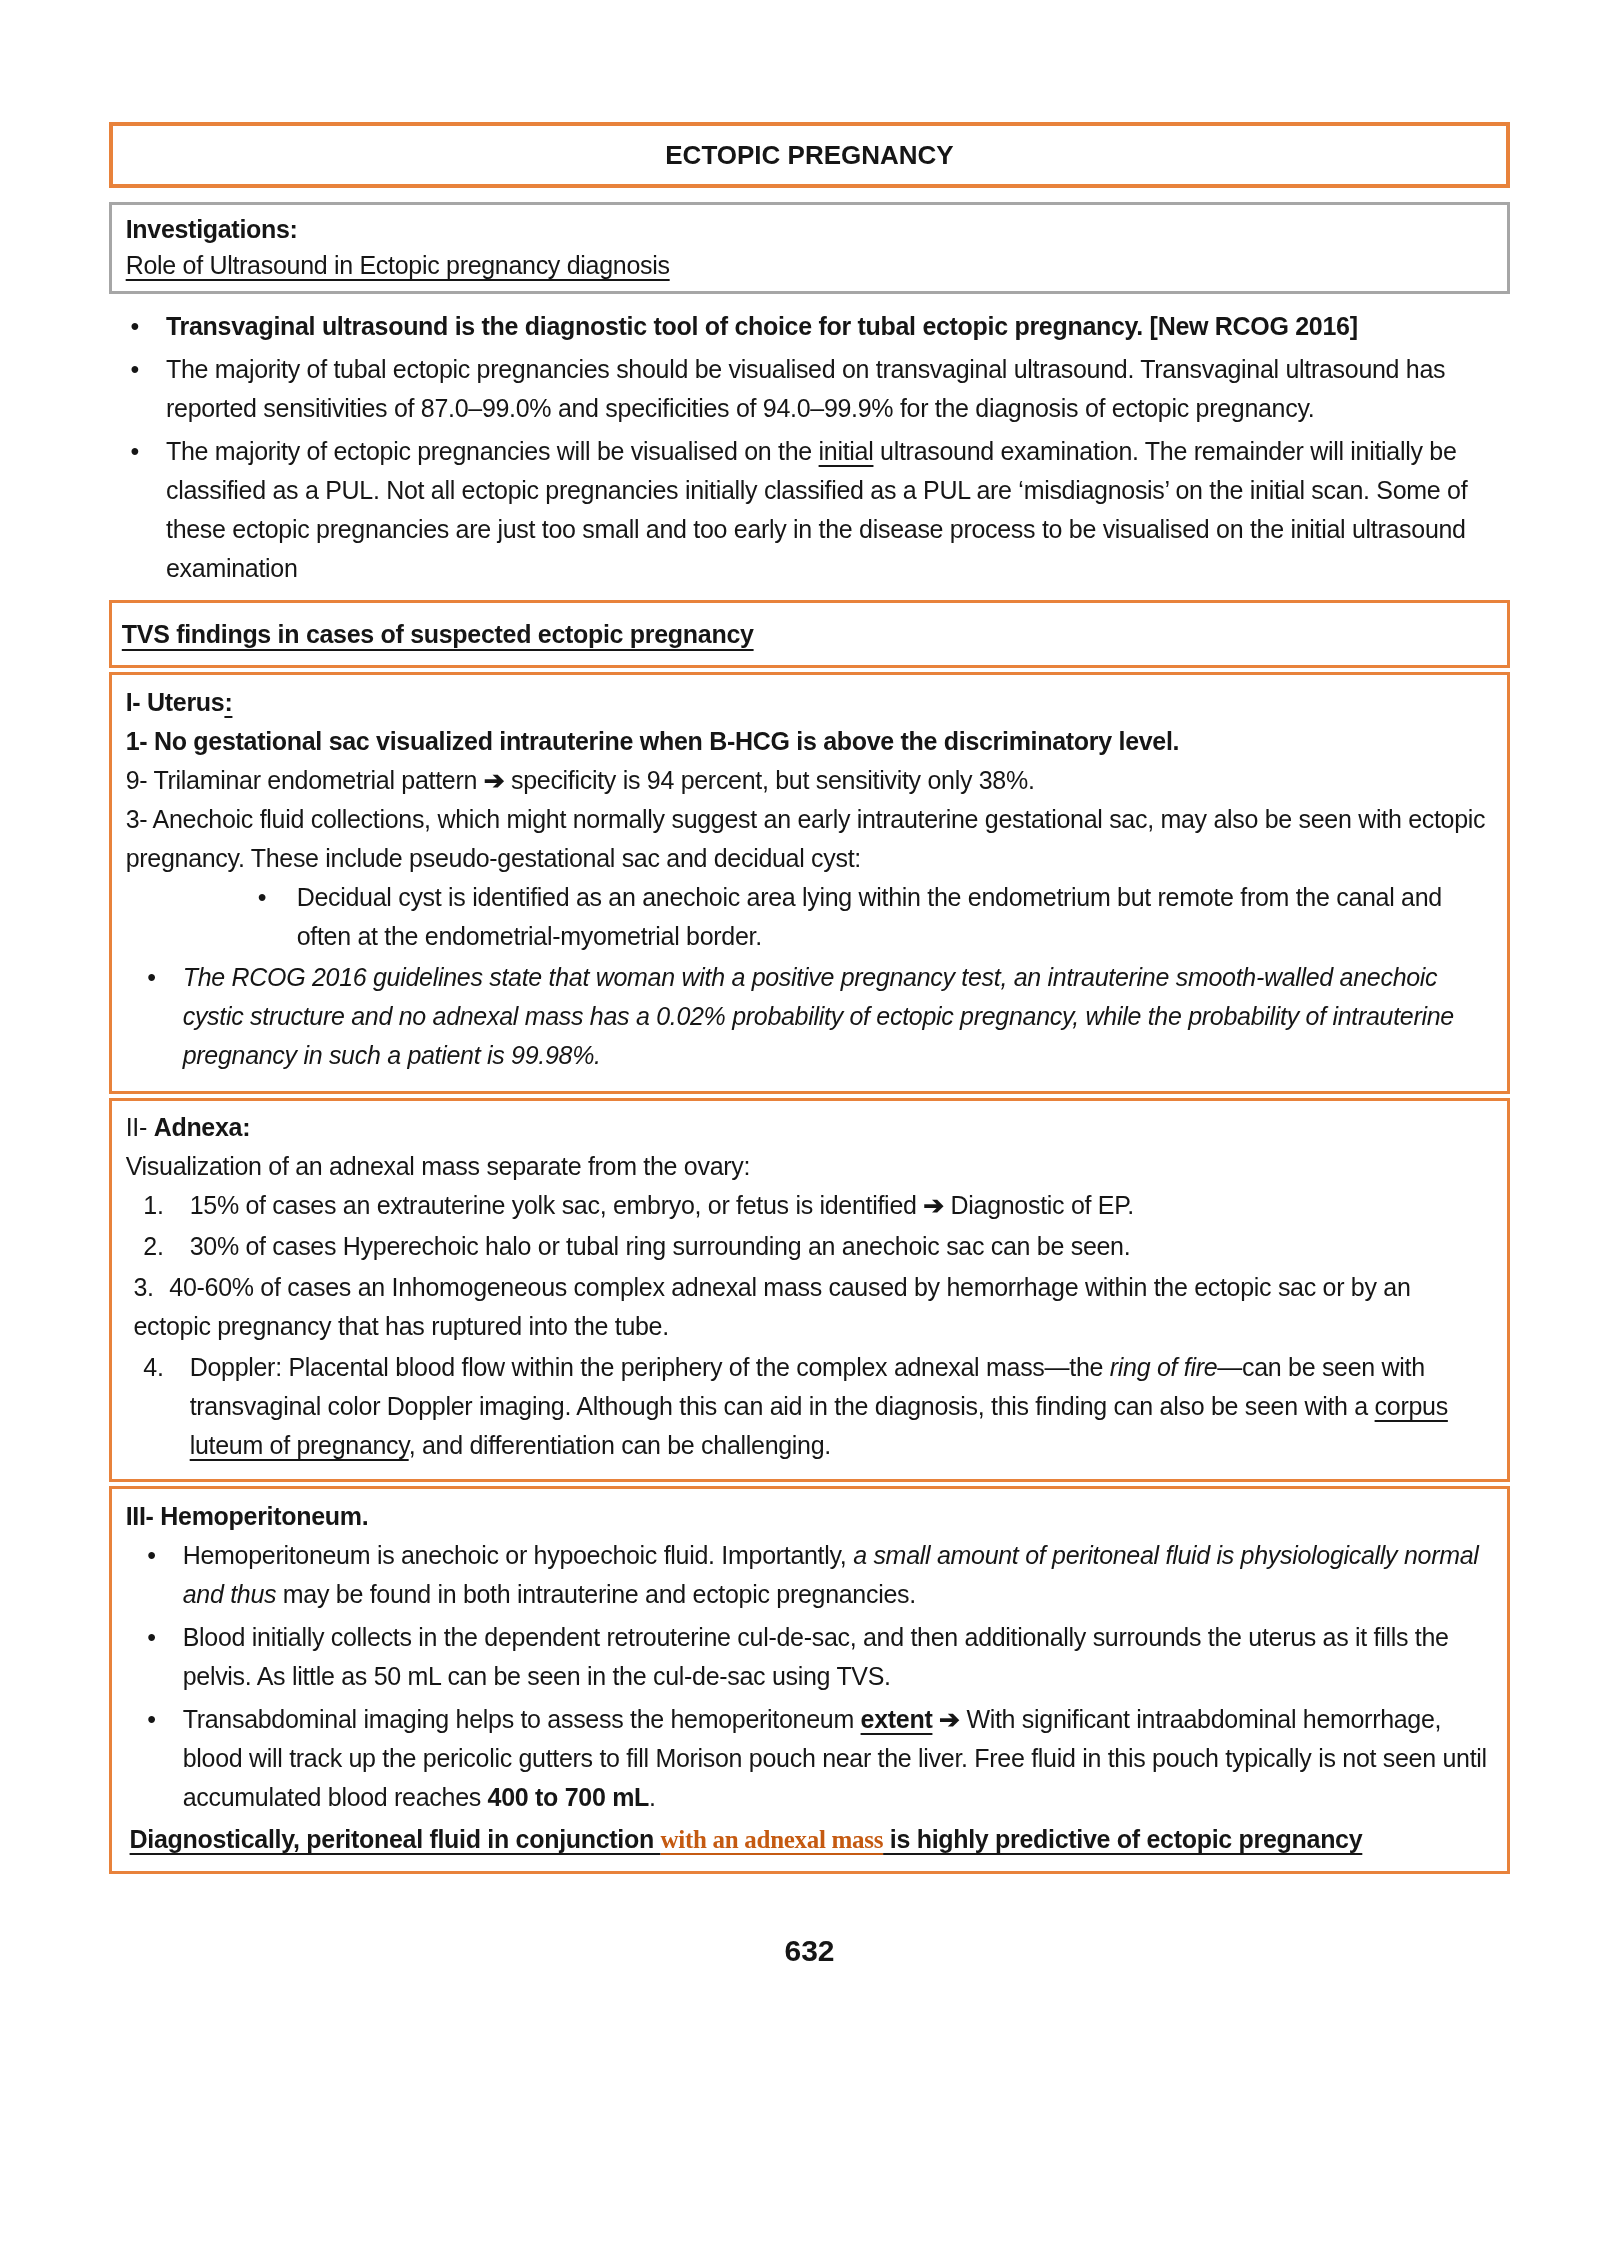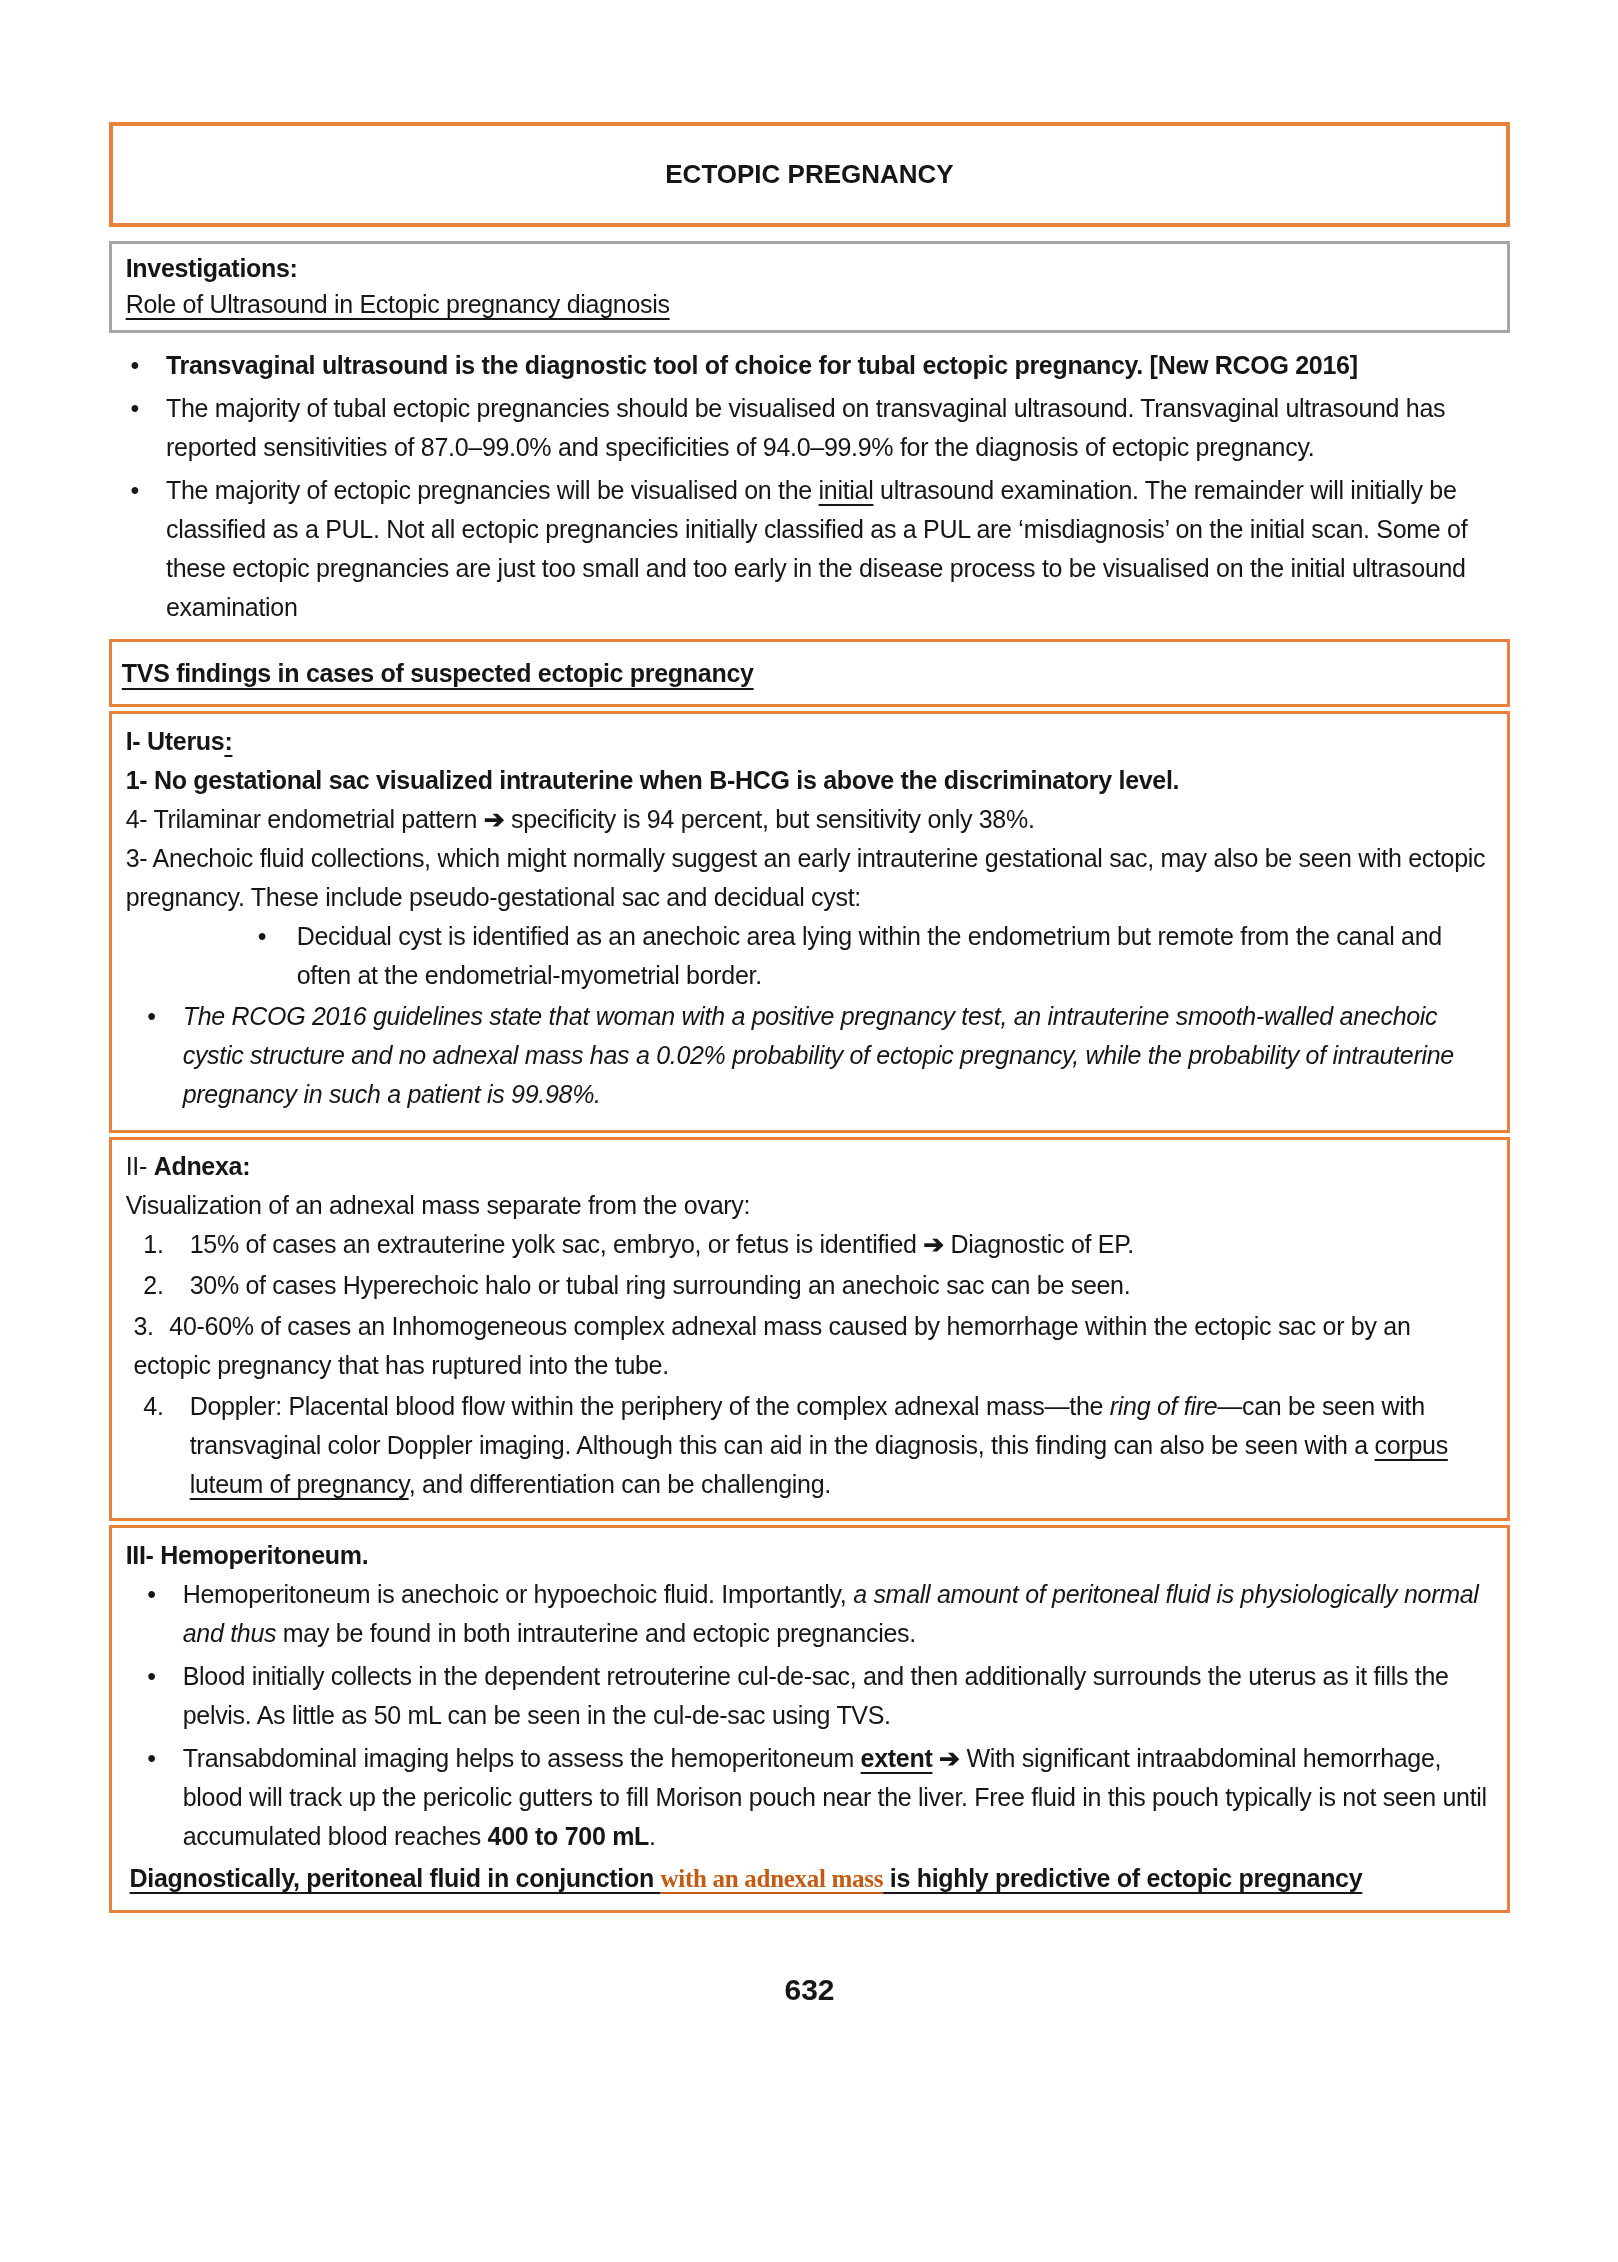--- a/index.html
+++ b/index.html
@@ -17,21 +17,21 @@
   .b { font-weight: bold; }
   .i { font-style: italic; }
   .u { text-decoration: underline; text-decoration-thickness: 2px; text-underline-offset: 4.9px; }
   .o { color: #C55A11; font-family: Liberation Serif, serif; }
 
   .para { font-size: 25px; line-height: 39px; letter-spacing: -0.3px; }
 
   
   .title-box {
     margin-top: 122px;
-    height: 105px;
+    height: 66px;
     border: 4.9px solid #E8823B;
     display: flex; align-items: center; justify-content: center;
   }
   .title-box .title { font-size: 26px; font-weight: bold; letter-spacing: 0; }
 
   
   .inv-box {
     margin-top: 14px;
     border: 3.9px solid #A6A6A6;
     padding: 5.9px 13.7px 7.8px;
@@ -111,21 +111,21 @@
     <div class="para bullet"><span>The majority of ectopic pregnancies  will be visualised  on the </span><span class="u">initial</span><span> ultrasound examination. The remainder  will initially be classified   as  a  PUL. Not  all ectopic pregnancies  initially classified as a PUL are ‘misdiagnosis’ on the initial scan. Some  of these ectopic pregnancies are just too small and too early in the disease process to be visualised on the initial ultrasound examination</span></div>
   </div>
 
   <div class="obox tvs-box">
     <div class="tvs-heading">TVS findings in cases of suspected ectopic pregnancy</div>
   </div>
 
   <div class="obox">
     <div class="para"><span class="b">I- Uterus</span><span class="b u">:</span></div>
     <div class="para"><span class="b">1- No gestational sac visualized intrauterine when B-HCG is above the discriminatory level.</span></div>
-    <div class="para"><span>4- Trilaminar endometrial pattern </span><span class="b">➔</span><span> specificity is 94 percent, but sensitivity only 38%.</span></div>
+    <div class="para"><span>9- Trilaminar endometrial pattern </span><span class="b">➔</span><span> specificity is 94 percent, but sensitivity only 38%.</span></div>
     <div class="para"><span>3- Anechoic fluid collections, which might normally suggest an early intrauterine gestational sac, may also be seen with ectopic pregnancy. These include pseudo-gestational sac and decidual cyst:</span></div>
     <div class="para sub-bullet"><span>Decidual cyst is identified as an anechoic area lying within the endometrium but remote from the canal and often at the endometrial-myometrial border.</span></div>
     <div class="para bullet"><span class="i">The RCOG 2016 guidelines state that woman with a positive  pregnancy  test, an intrauterine smooth-walled anechoic cystic structure and no adnexal mass has a 0.02% probability  of ectopic pregnancy, while the probability of intrauterine  pregnancy in such a patient  is 99.98%.</span></div>
   </div>
 
   <div class="obox">
     <div class="para"><span>II- </span><span class="b">Adnexa:</span></div>
     <div class="para"><span>Visualization of an adnexal mass separate from the ovary:</span></div>
     <div class="para num-item">
       <span class="num">1.</span><span><span>15% of cases an extrauterine yolk sac, embryo, or fetus is identified </span><span class="b">➔</span><span> Diagnostic of EP.</span></span>

